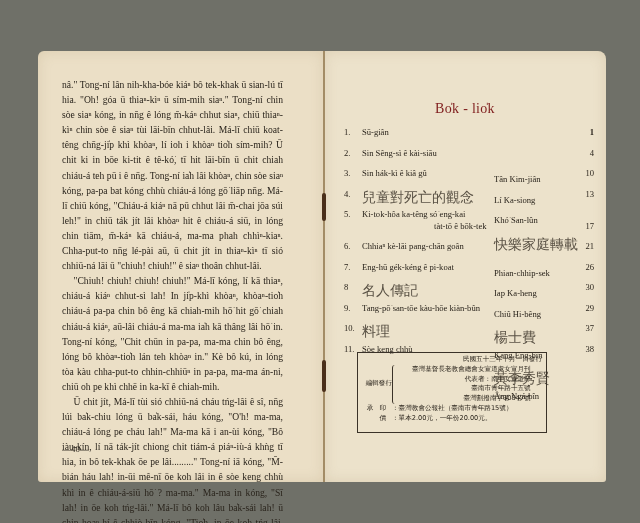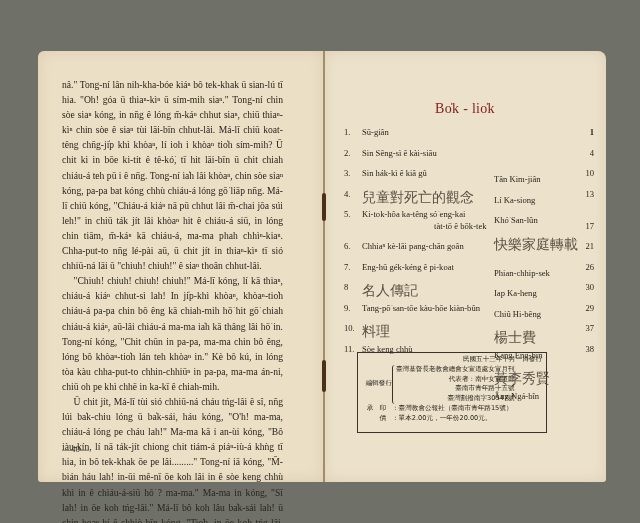--- a/index.html
+++ b/index.html
@@ -65,21 +65,21 @@
 
   
   .imprint {
     position:absolute; left:33px; top:301px; width:180px; height:75px;
     border:1px solid #3a3228; padding:2px 4px;
     font-family:"DejaVu Sans",sans-serif; font-size:6.6px; line-height:9.8px; color:#2a241c;text-align:right;
   }
   .imprint .line1 { padding-left:18px; }
   .imprint .group { display:flex; align-items:center; }
   .imprint .group-label { width:30px; }
-  .imprint .group-body { border-left:1px solid #3a3228; padding-left:3px; border-radius:3px 0 0 3px; }
+  .imprint .group-body { border-left:1px solid #3a3228; padding-left:19px; border-radius:3px 0 0 3px; }
   .imprint .kv { display:flex; }
   .imprint .kv .k { width:30px; letter-spacing:6px; }
 </style>
 </head>
 <body>
 
 <div class="book">
   <div class="page left">
     <div class="body-text">
       <p>nâ."  Tong-ní lân nih-kha-bóe kiáⁿ bô tek-khak ū sian-lú tī hia. "Oh! góa ū thiaⁿ-kìⁿ ū sím-mih siaⁿ."  Tong-ní chin sòe siaⁿ kóng, in nn̄g ê lóng m̄-káⁿ chhut siaⁿ, chiū thiaⁿ-kìⁿ chin sòe ê siaⁿ tùi lāi-bīn chhut-lâi.  Má-lī chiū koat-têng chn̄g-ji̍p khì khòaⁿ, lí ioh i khòaⁿ tio̍h sím-mih? Ū chit ki in bōe ki-tit ê tê-kó͘, tī hit lāi-bīn ū chit chiah chiáu-á teh pū i ê nn̄g.  Tong-ní ia̍h lâi khòaⁿ, chin sòe siaⁿ kóng, pa-pa bat kóng chhù chiáu-á lóng gō͘ liāp nn̄g.  Má-lī chiū kóng, "Chiáu-á kiáⁿ nā pū chhut lâi m̄-chai jōa súi leh!"  in chiū ták jít lâi khòaⁿ hit ê chiáu-á siū, in lóng chin tiām, m̄-káⁿ kā chiáu-á, ma-ma phah chhìⁿ-kiaⁿ.  Chha-put-to nn̄g lé-pài aū, ū chit jít in thiaⁿ-kìⁿ tī sió chhiū-ná lāi ū "chiuh! chiuh!" ê siaⁿ thoân chhut-lâi.</p>

